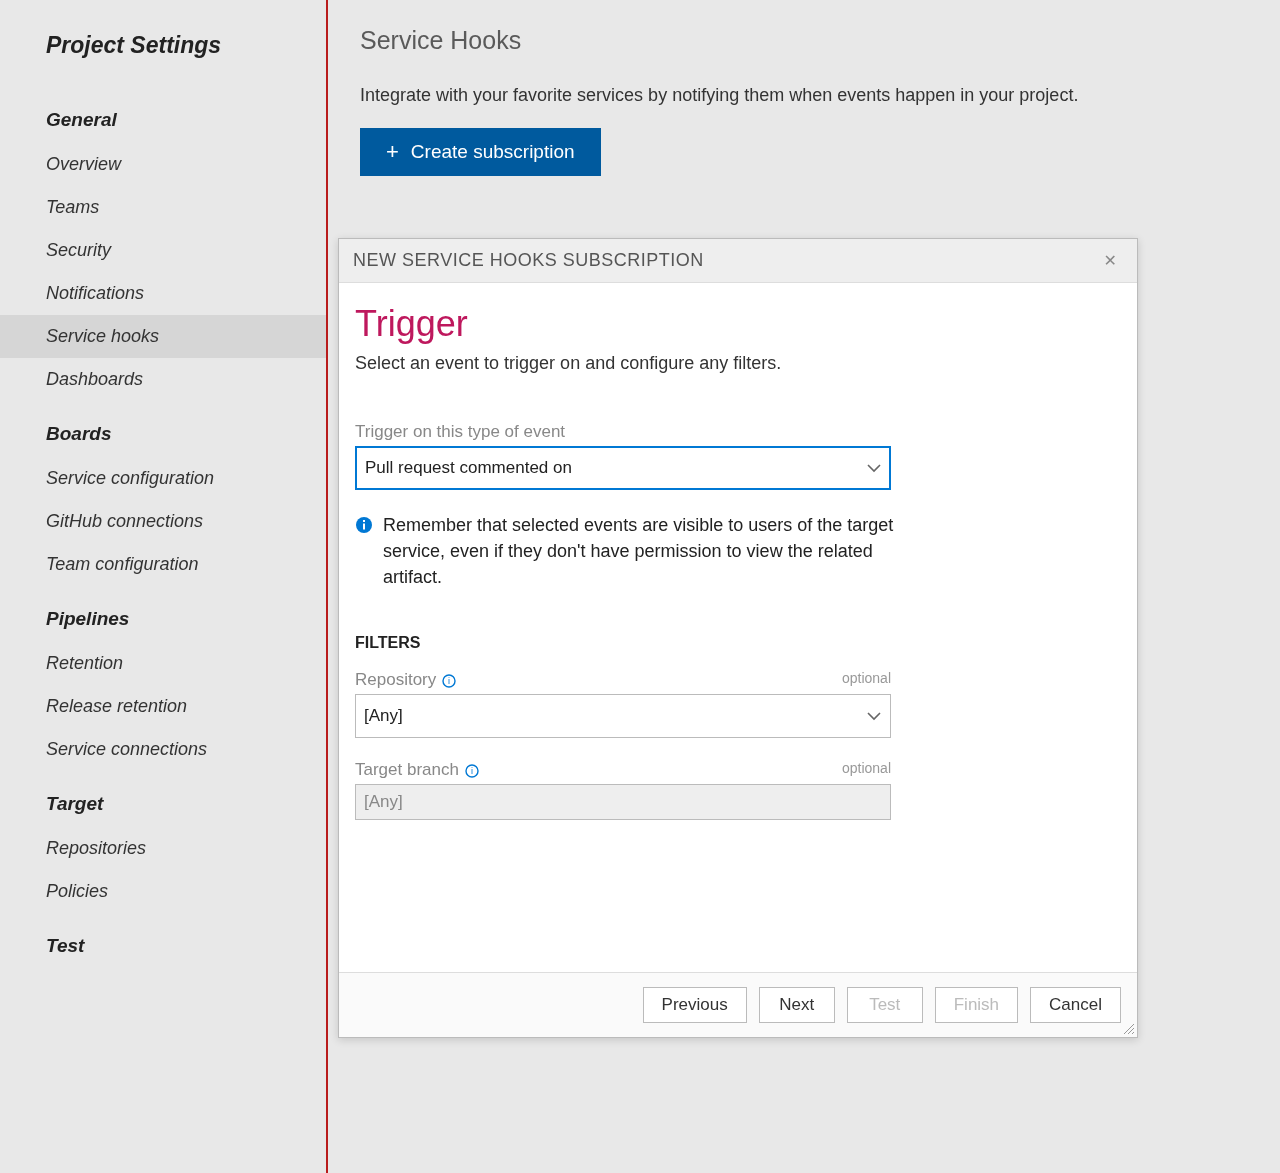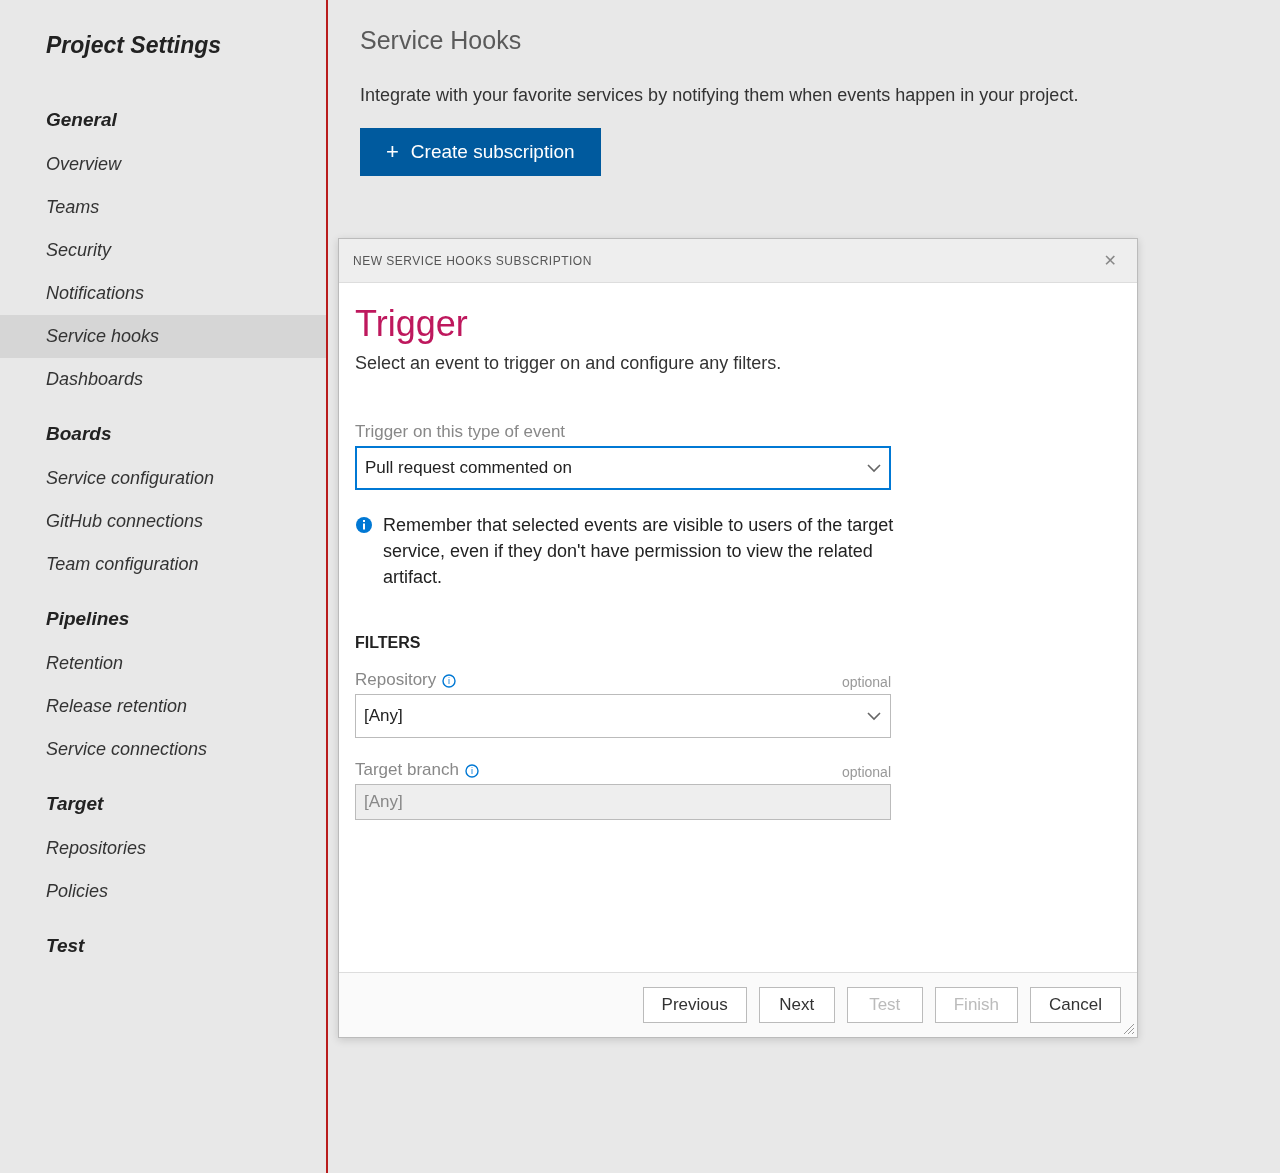--- a/index.html
+++ b/index.html
@@ -92,21 +92,21 @@
   }
   .dialog-header {
     background: #eeeeee;
     border-bottom: 1px solid #ddd;
     padding: 10px 14px;
     display: flex;
     justify-content: space-between;
     align-items: center;
   }
   .dialog-header-title {
-    font-size: 12px;
+    font-size: 18px;
     color: #555;
     letter-spacing: 0.5px;
   }
   .dialog-close {
     cursor: pointer;
     color: #888;
     font-size: 16px;
     padding: 2px 6px;
   }
   .dialog-body {
@@ -175,21 +175,21 @@
     font-size: 16px;
     font-weight: 700;
     margin-top: 44px;
     margin-bottom: 18px;
     color: #222;
   }
   .filter-field { margin-bottom: 22px; }
   .filter-label-row {
     display: flex;
     justify-content: space-between;
-    align-items: flex-end;
+    align-items: flex-start;
     width: 536px;
     margin-bottom: 4px;
   }
   .filter-label {
     font-size: 17px;
     color: #888;
     display: flex;
     align-items: center;
     gap: 6px;
   }

